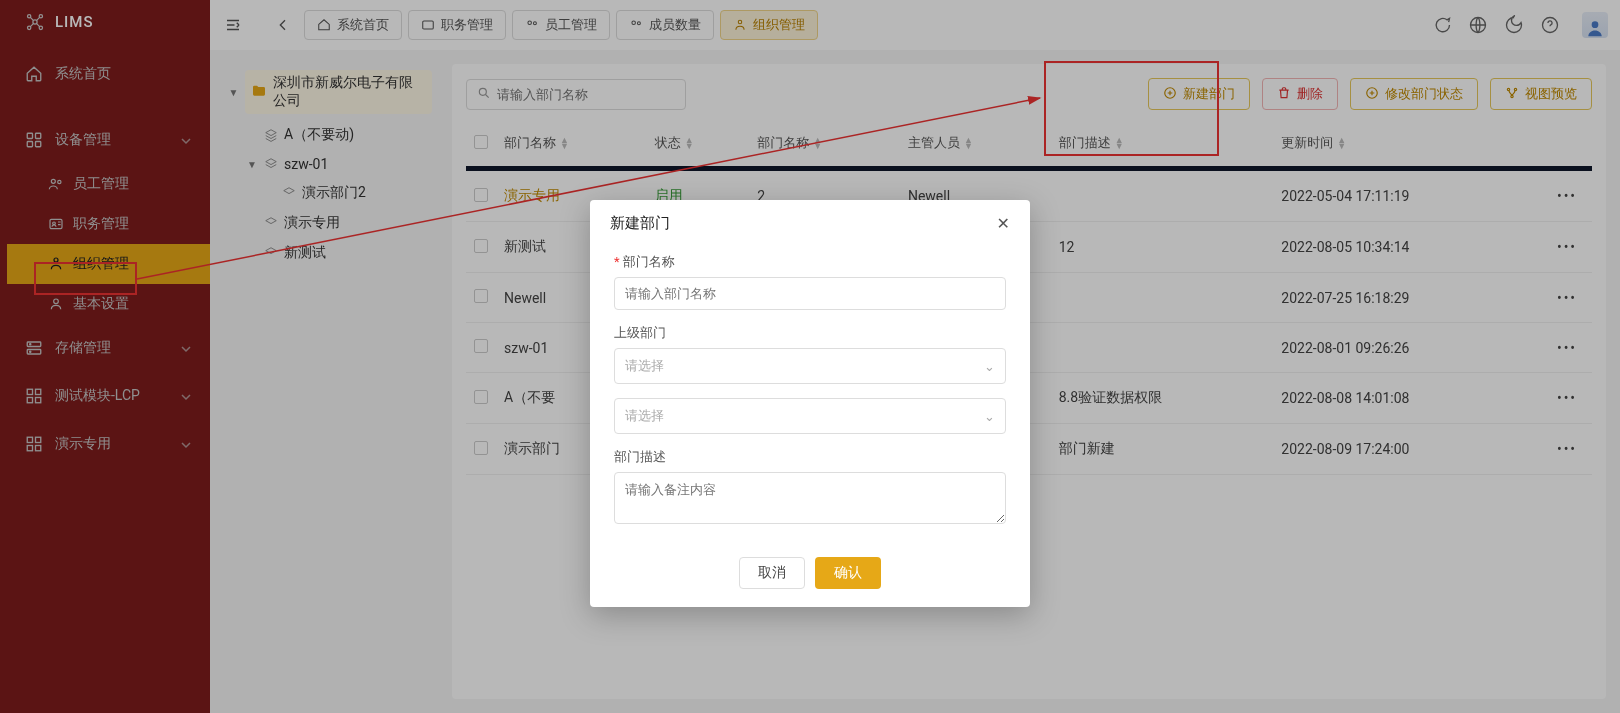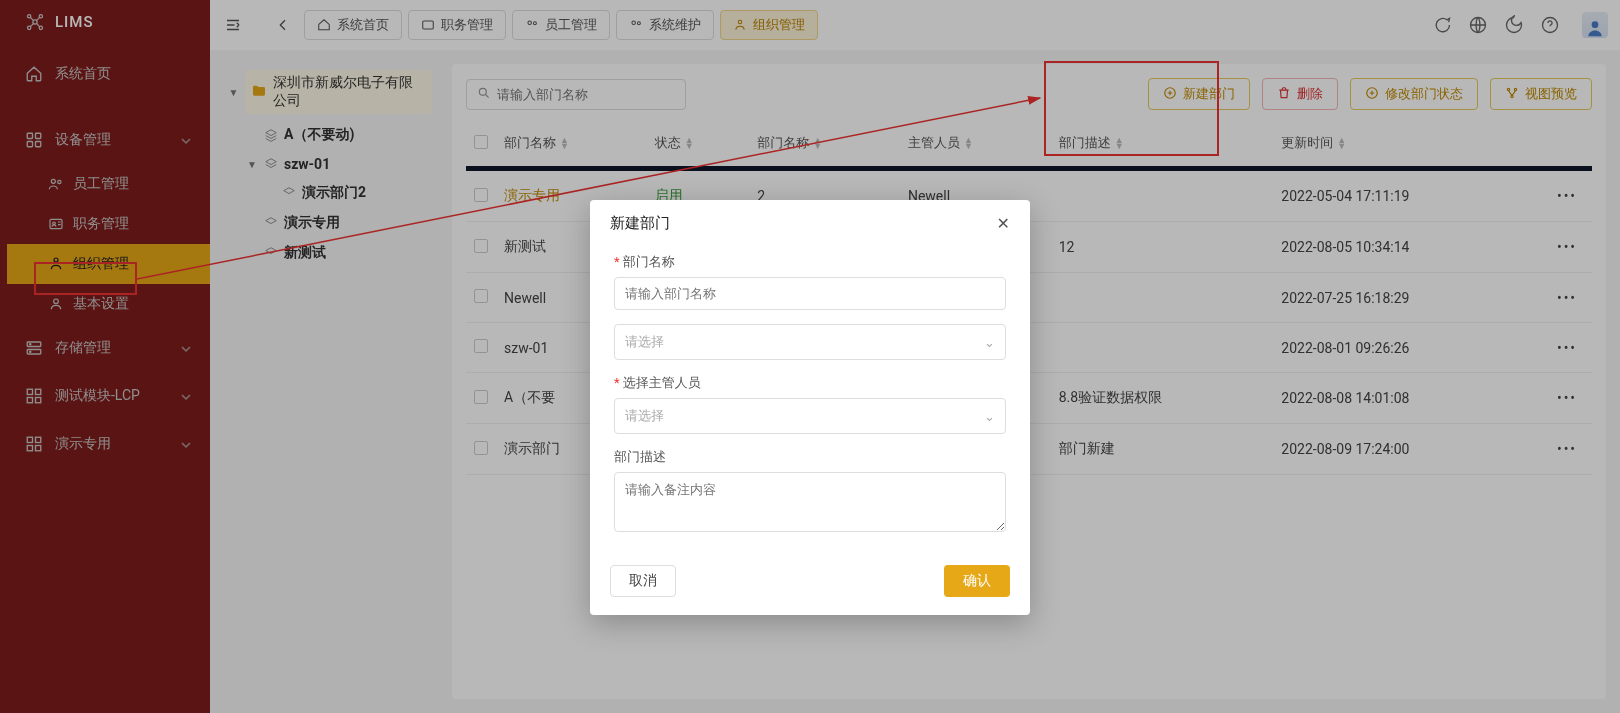--- a/index.html
+++ b/index.html
@@ -30,21 +30,21 @@
     .tab .t-icon { width: 14px; height: 14px; display:inline-flex;align-items:center;justify-content:center; }
     .tab.current { background: #fdf3d9; border-color: #f0d58a; color: #b88100; }
     .topbar-right { margin-left: auto; display: flex; align-items: center; gap: 16px; color: #666; }
     .topbar-right .icn { width:20px; height:20px; cursor:pointer; display:inline-flex; align-items:center; justify-content:center; }
     .avatar { width: 26px; height: 26px; border-radius: 4px; background: linear-gradient(#e8eef8,#d7e2f2); display:flex; align-items:flex-end; justify-content:center; overflow:hidden; margin-left:6px; }
     .avatar svg { width:20px; height:20px; }
 
     
     .content-body { flex: 1; display: flex; gap: 16px; padding: 14px; min-height:0; }
     .org-tree { width: 212px; background: transparent; font-size: 14px; flex-shrink:0; }
-    .tree-node { display: flex; align-items: center; gap: 6px; padding: 6px 4px; cursor: pointer; color:#333;font-weight:bold; }
+    .tree-node { display: flex; align-items: center; gap: 6px; padding: 6px 4px; cursor: pointer; color:#333; }
     .tree-node.root { font-weight: 500; }
     .tree-node .caret { width: 12px; text-align:center; color:#777; font-size:10px; }
     .tree-node .folder-icon { color: #e6a817; }
     .tree-node .layer-icon { color: #888; width:14px; height:14px; display:inline-flex;align-items:center;justify-content:center;}
     .tree-children { padding-left: 18px; }
     .root-badge { background:#fef8e7; border-radius:4px; padding:4px 6px; display:inline-flex; align-items:center; gap:6px; }
 
     .table-panel { flex: 1; background: #fff; border-radius: 4px; padding: 14px 14px 0; display:flex; flex-direction:column; min-width:0;}
     .table-toolbar { display: flex; align-items: center; gap: 12px; margin-bottom: 10px; }
     .search-box { display: flex; align-items: center; border: 1px solid #ddd; border-radius: 4px; padding: 6px 10px; width: 220px; color:#999; gap:6px; }
@@ -68,22 +68,22 @@
     .mask { position: absolute; inset: 0; background: rgba(0,0,0,.28); display:flex; align-items: flex-start; justify-content:center; }
     .dialog { margin-top: 200px; width: 440px; background: #fff; border-radius: 4px; box-shadow: 0 8px 30px rgba(0,0,0,.25); display:flex; flex-direction:column; }
     .dlg-head { display:flex; align-items:center; padding: 14px 20px; }
     .dlg-title { font-size: 15px; color:#222; font-weight:500; }
     .dlg-close { margin-left:auto; cursor:pointer; color:#555; font-size:16px; }
     .dlg-body { padding: 6px 24px 18px; display:flex; flex-direction:column; gap:14px; }
     .form-group label { display:block; font-size:13px; color:#555; margin-bottom:6px; }
     .req::before { content:"* "; color:#e33; }
     .form-input, .form-select, .form-textarea { width:100%; border:1px solid #ddd; border-radius:4px; padding:8px 10px; font-size:13px; color:#333; outline:none; background:#fff; }
     .form-select { display:flex; align-items:center; justify-content:space-between; color:#aaa; cursor:pointer;}
-    .form-textarea { resize: vertical; height: 60px; font-family:Liberation Serif, serif; }
-    .dlg-foot { display:flex; justify-content:space-between; gap:10px; padding: 12px 20px 18px; }
+    .form-textarea { resize: vertical; height: 52px; font-family:Liberation Serif, serif; }
+    .dlg-foot { display:flex; justify-content:center; gap:10px; padding: 12px 20px 18px; }
     .btn { padding: 6px 18px; border-radius:4px; cursor:pointer; font-size:14px; border:1px solid transparent; }
     .btn-default { background:#fff; border-color:#ddd; color:#444; }
     .btn-primary { background:#e6a817; color:#fff; }
 
     
     .anno-box { position:absolute; border:2px solid #e33; pointer-events:none; }
     .anno-svg { position:absolute; inset:0; pointer-events:none; }
   </style>
 </head>
 <body>
@@ -258,21 +258,21 @@
             </span>
             <span>员工管理</span>
           </span>
         <span class="tab">
             <span class="t-icon">
               <svg viewBox="0 0 24 24" width="14" height="14" fill="none" stroke="currentColor" stroke-width="1.8">
                 <circle cx="8" cy="8" r="3"></circle>
                 <circle cx="17" cy="9" r="2.5"></circle>
               </svg>
             </span>
-            <span>系统维护</span>
+            <span>成员数量</span>
           </span>
         <span class="tab current">
             <span class="t-icon">
               <svg viewBox="0 0 24 24" width="14" height="14" fill="none" stroke="currentColor" stroke-width="1.8">
                 <circle cx="12" cy="7" r="3"></circle>
                 <path d="M5 20c0-3.5 3-6 7-6s7 2.5 7 6"></path>
               </svg>
             </span>
             <span>组织管理</span>
           </span>
@@ -511,27 +511,27 @@
       <div class="dlg-head">
         <span class="dlg-title">新建部门</span>
         <span class="dlg-close">✕</span>
       </div>
       <div class="dlg-body">
         <div class="form-group">
           <label class="req">部门名称</label>
           <input class="form-input" placeholder="请输入部门名称" style="">
         </div>
         <div class="form-group">
+          <label>上级部门</label>
           <div class="form-select">
               <span>请选择</span>
               <span>⌄</span>
             </div>
         </div>
         <div class="form-group">
-          <label class="req">选择主管人员</label>
           <div class="form-select">
               <span>请选择</span>
               <span>⌄</span>
             </div>
         </div>
         <div class="form-group">
           <label>部门描述</label>
           <textarea class="form-textarea" placeholder="请输入备注内容" style=""></textarea>
         </div>
       </div>

